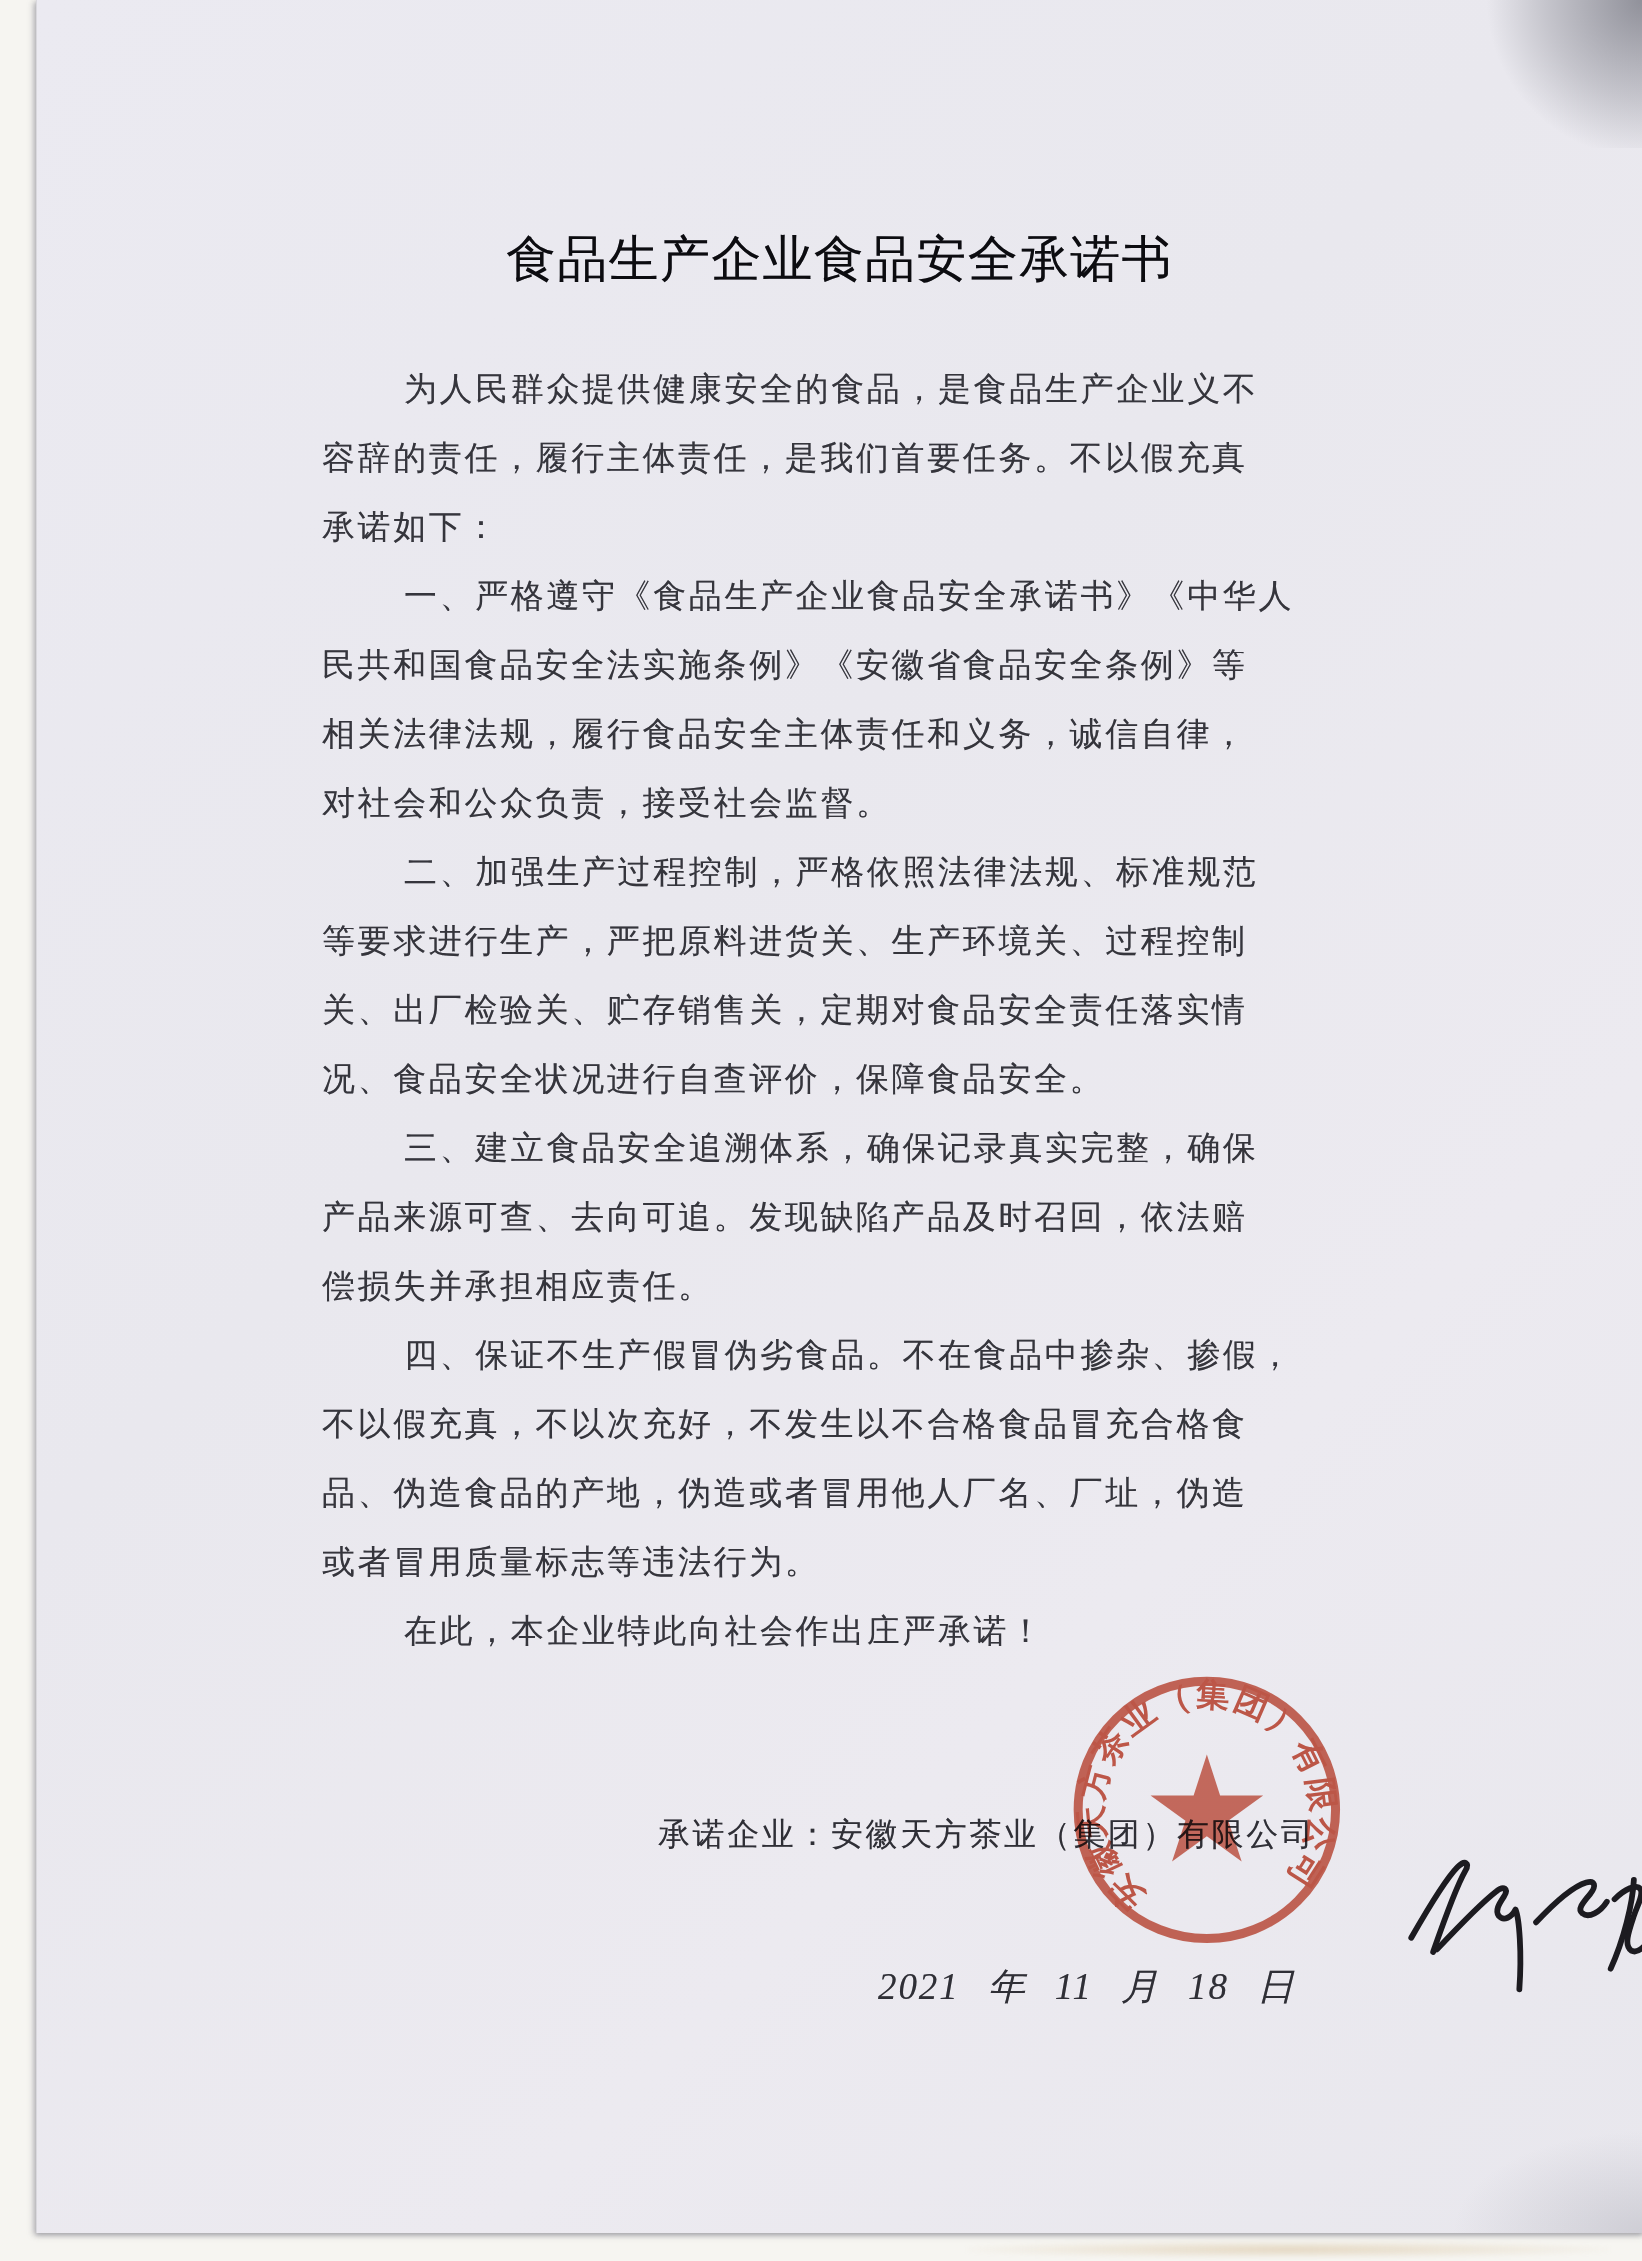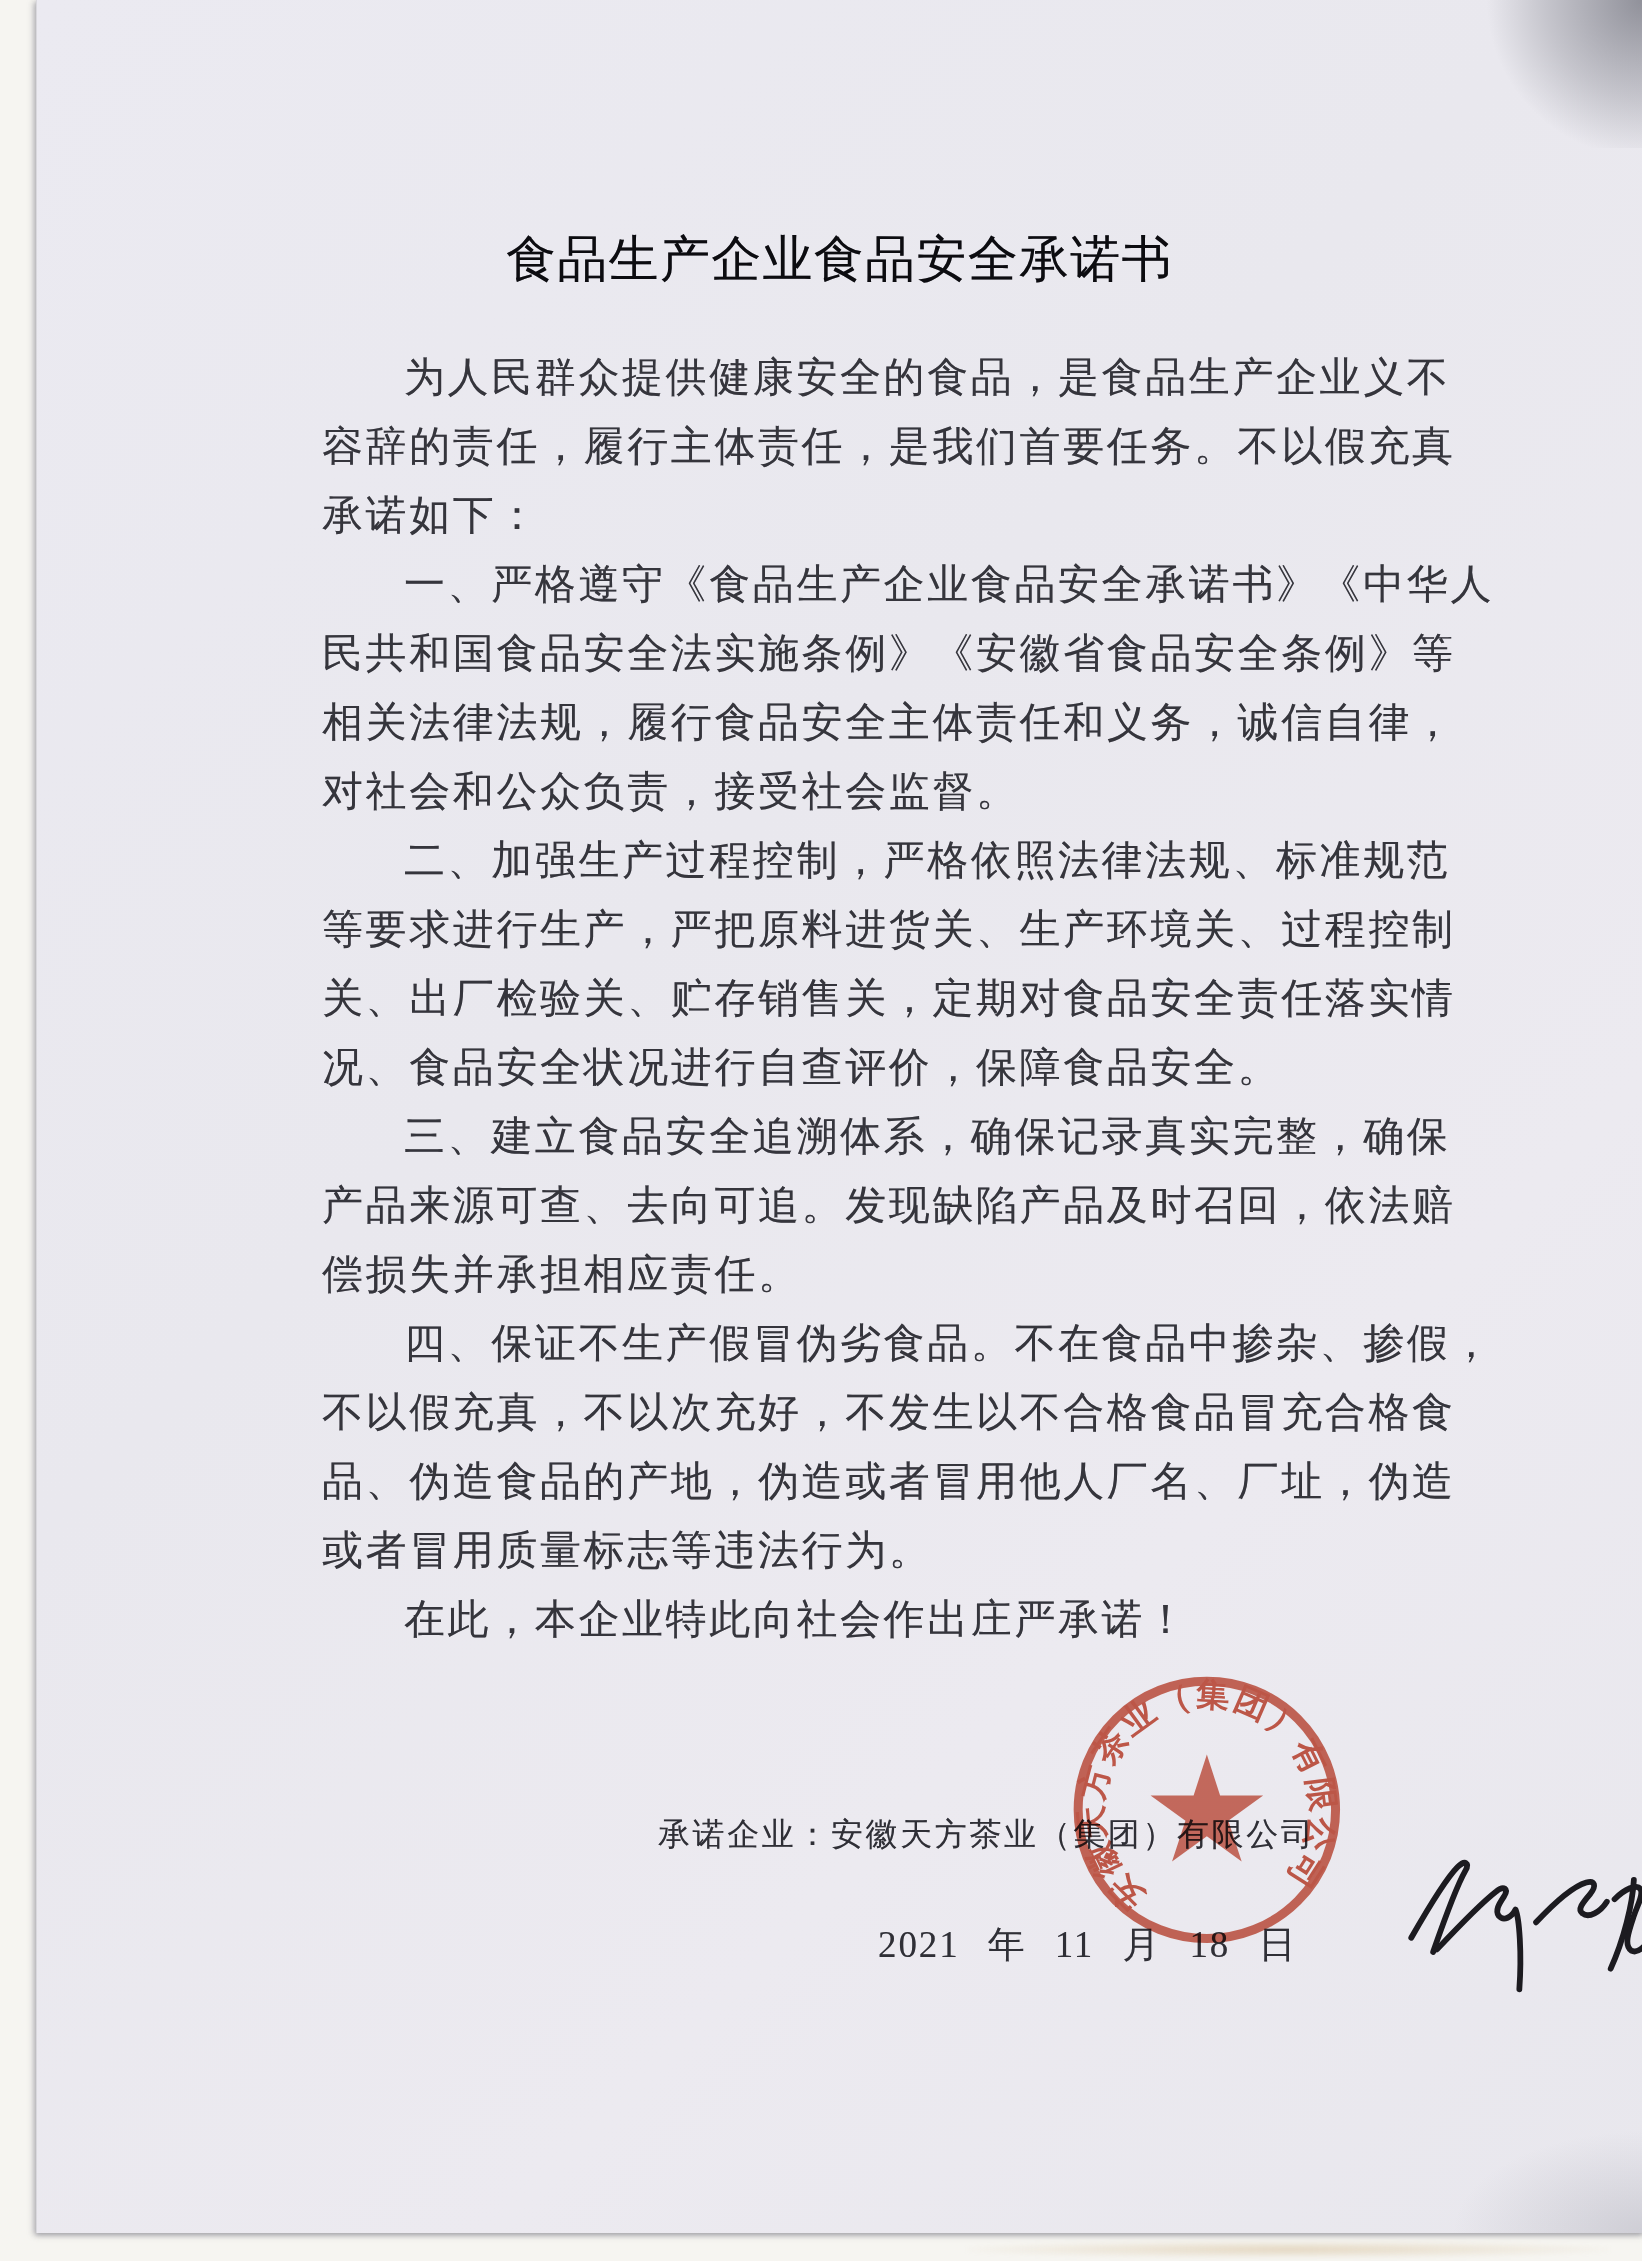--- a/index.html
+++ b/index.html
@@ -32,35 +32,36 @@
     filter:blur(1.9px);pointer-events:none;
   }
   .doc-title{
     position:absolute;left:469px;top:200px;
     font-family:"Liberation Sans","DejaVu Sans",sans-serif;
     font-weight:400;font-size:50px;line-height:1;letter-spacing:1.3px;
     color:#0c0c10;white-space:nowrap;
     text-shadow:0 0 0.6px rgba(20,20,30,.5);
   }
   .body-text{
-    position:absolute;left:285px;top:343px;width:1160px;
-    font-size:41px;color:#35353c;letter-spacing:2.6px;
+    position:absolute;left:285px;top:355px;width:1160px;
+    font-size:33px;color:#35353c;letter-spacing:2.6px;
     text-shadow:0 0 0.6px rgba(54,54,66,.4);
   }
   .body-text .line{height:69px;line-height:69px;white-space:nowrap;}
   .body-text .line.indent{padding-left:82px;}
   .sig-company{
     position:absolute;left:621px;top:1818px;
     font-size:32px;line-height:1;color:#2f2f36;letter-spacing:2.6px;white-space:nowrap;
     text-shadow:0 0 0.6px rgba(50,50,60,.4);
   }
   .sig-date{
-    position:absolute;left:841px;top:1926px;
+    position:absolute;left:841px;top:1968px;
     font-size:37px;line-height:1;color:#2f2f36;letter-spacing:1.9px;word-spacing:17px;white-space:nowrap;
     text-shadow:0 0 0.6px rgba(50,50,60,.4);
+    font-style:italic;
   }
   .stamp{
     position:absolute;left:1027px;top:1667px;width:287px;height:287px;
     mix-blend-mode:multiply;opacity:.92;
   }
   .stamp text{
     font-family:"Liberation Sans","DejaVu Sans",sans-serif;
     font-weight:700;
   }
   .signature{

